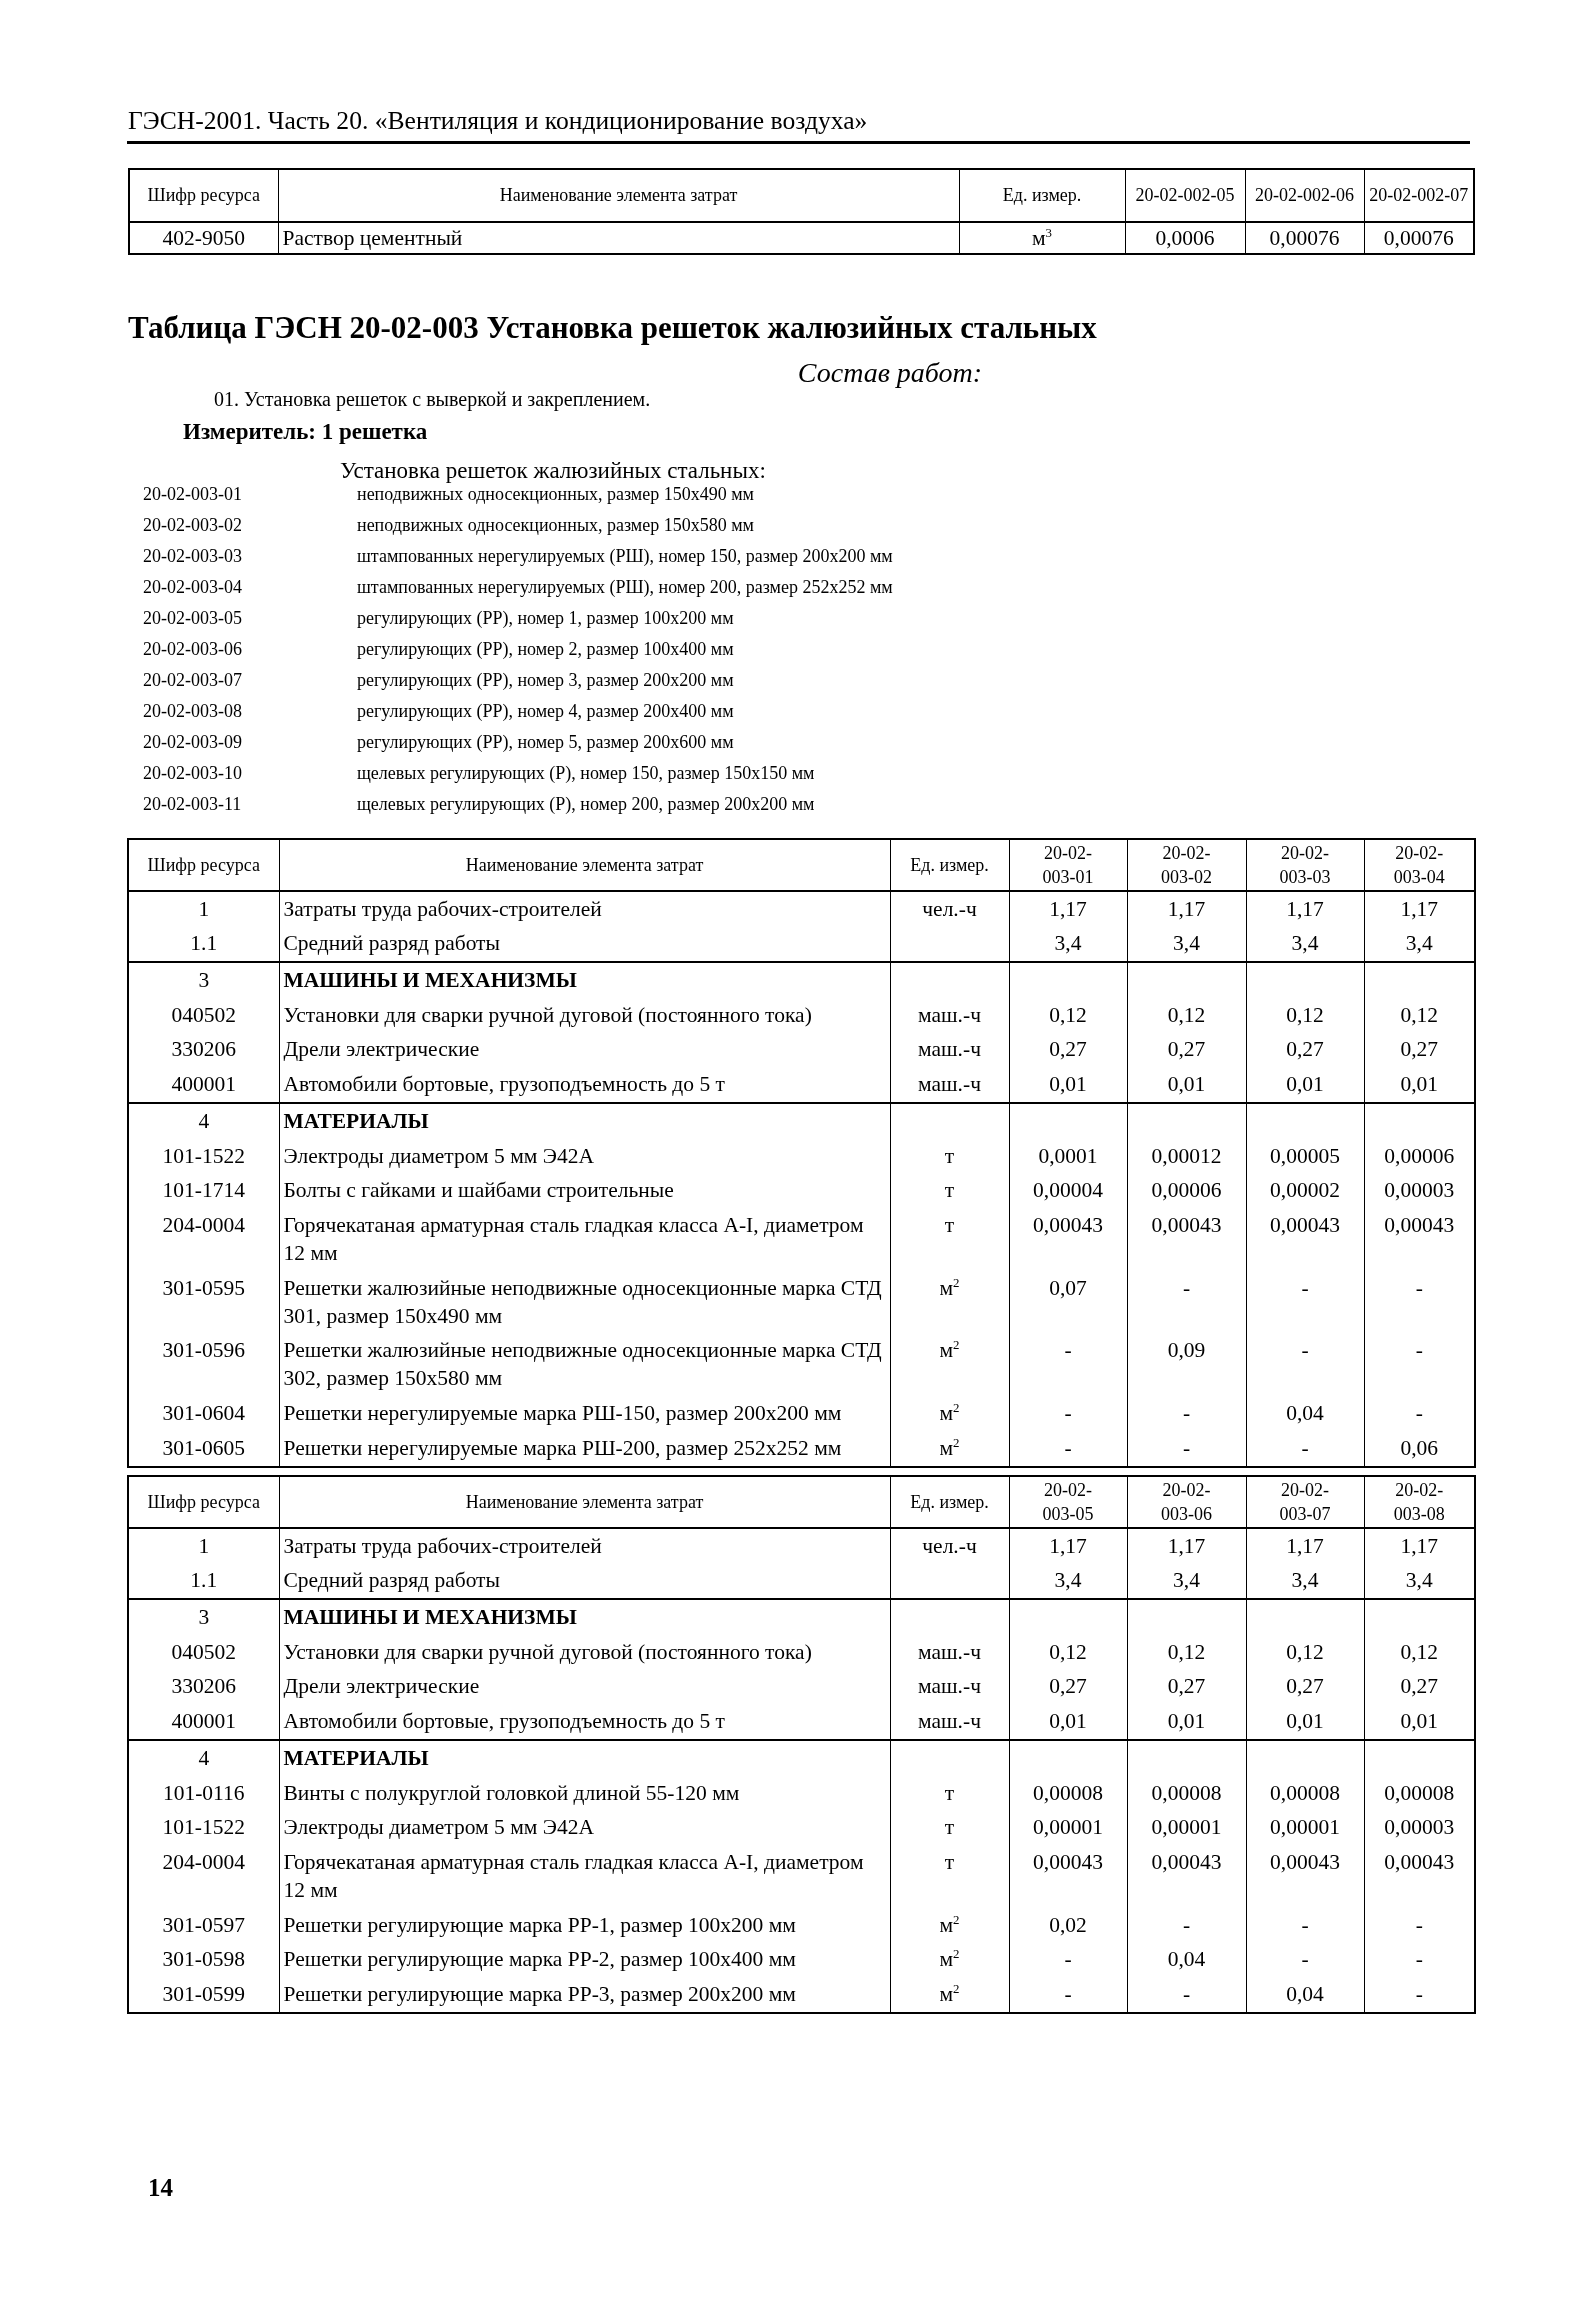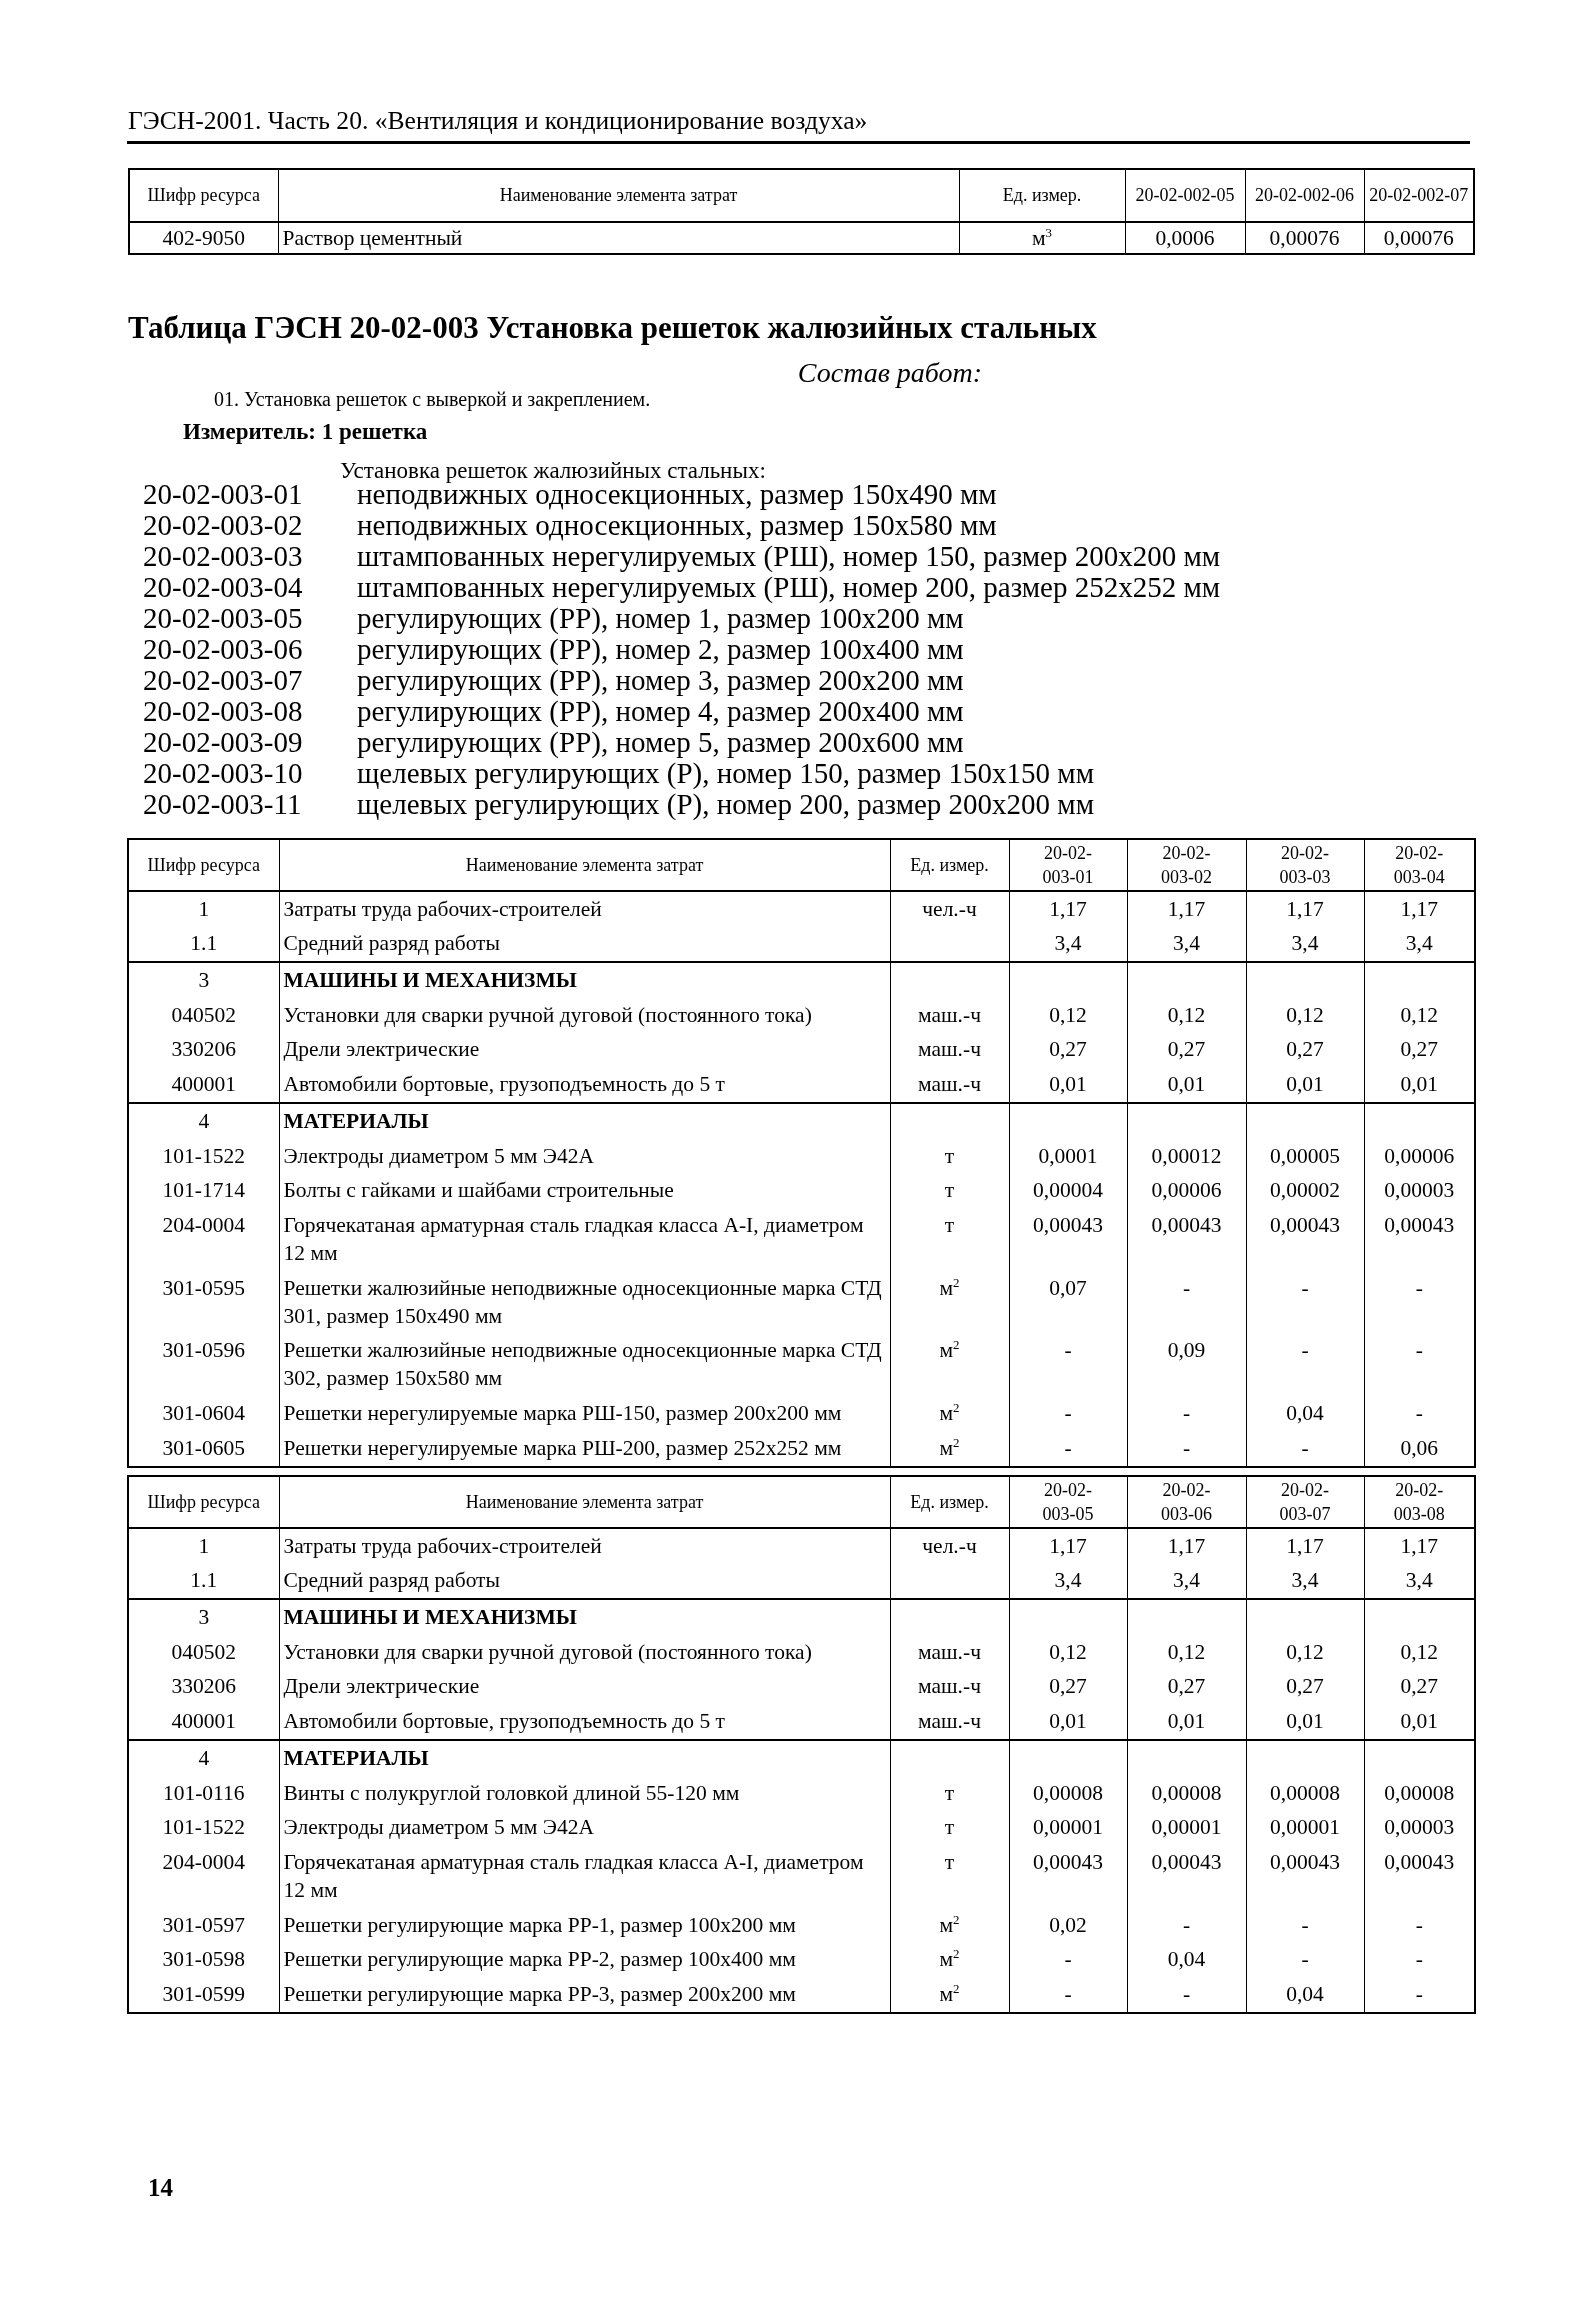--- a/index.html
+++ b/index.html
@@ -15,21 +15,21 @@
   .t-top th { font-size:18px; line-height:23px; text-align:center; vertical-align:middle; height:51px; }
   .t-top td { line-height:28px; height:30px; vertical-align:middle; }
   .t-top thead tr { border-bottom:2.7px solid #000; }
   .t-top { border:2px solid #000; }
 
   .title { left:128px; top:310px; font-size:31px; font-weight:bold; }
   .sostav { left:0; width:1591px; top:357px; text-align:center; font-size:28px; font-style:italic; padding-left:189px; box-sizing:border-box; }
   .works { left:214px; top:388px; font-size:20px; }
   .meter { left:183px; top:419px; font-size:23px; font-weight:bold;text-align:center; }
   .ust { left:340px; top:450px; font-size:23px;margin-top:8px; }
-  .codes { left:143px; top:479px; font-size:29px; line-height:31px; }
+  .codes { left:143px; top:479px; font-size:18px; line-height:31px; }
   .code-row { display:flex; }
   .code-row .c { width:214px; }
 
   .t-main { left:127px; width:1347px; font-size:21.5px; border:2px solid #000; }
   .t-main th { font-size:18px; line-height:24px; text-align:center; vertical-align:middle; height:50px; }
   .t-main td { border-top:none; border-bottom:none; line-height:28px; }
   .t-main tbody.grp { border-top:2.7px solid #000; }
   .t-main thead { border-bottom:2.7px solid #000; }
   .ctr { text-align:center; }
   .lft { text-align:left; }

